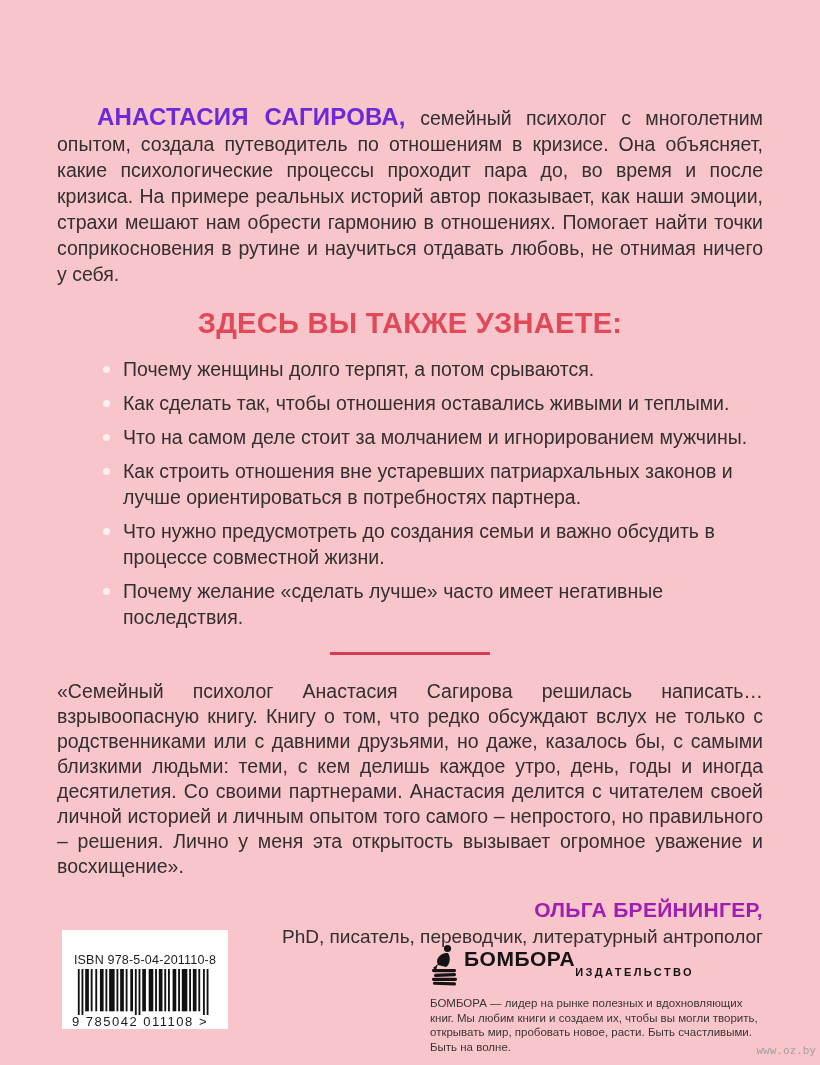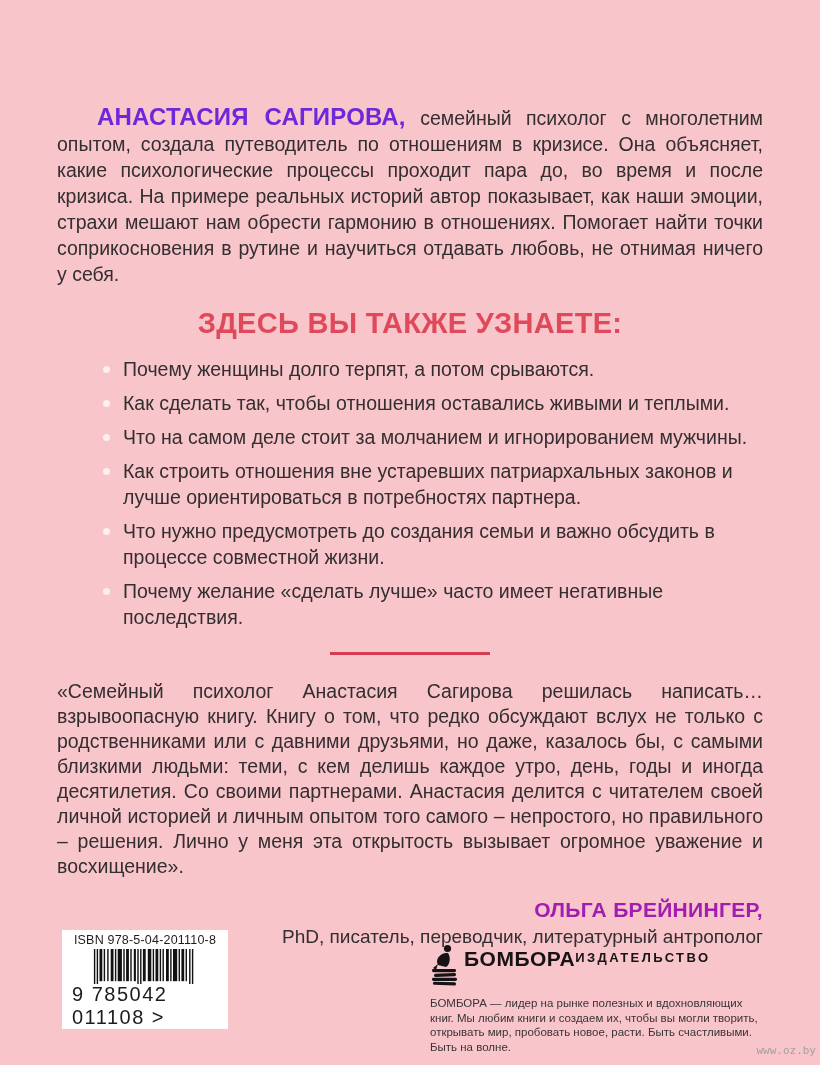--- a/index.html
+++ b/index.html
@@ -55,33 +55,33 @@
     color:#a21caf; font-weight:bold; font-size:21px; letter-spacing:.3px;
   }
   .review-credentials{
     margin-top:4px; text-align:right; font-size:19px;
   }
   .barcode-box{
     position:absolute; left:62px; top:930px; width:166px; height:99px;
     background:#ffffff;
     display:flex; flex-direction:column; align-items:center;
   }
-  .isbn-text{ font-size:12.5px; margin-top:3px; letter-spacing:.2px; color:#1c1c1c;}
+  .isbn-text{ font-size:12.5px; margin-top:23px; letter-spacing:.2px; color:#1c1c1c;}
   .barcode-bars{ margin-top:2px; }
   .barcode-digits{
-    font-size:20px; letter-spacing:1.5px; color:#1c1c1c; margin-top:-1px;
+    font-size:13px; letter-spacing:1.5px; color:#1c1c1c; margin-top:-1px;
     align-self:flex-start; padding-left:10px;
   }
   .publisher{
     position:absolute; left:430px; top:944px; width:336px;
   }
   .publisher-logo-row{ display:flex; align-items:flex-start; gap:6px; }
   .publisher-names{ display:flex; flex-direction:row; margin-top:4px;}
   .publisher-name{ font-size:21px; font-weight:bold; color:#161314; letter-spacing:.5px; line-height:22px;}
-  .publisher-subtitle{ font-size:13px; font-weight:bold; color:#161314; letter-spacing:2.4px; margin-top:2px;}
+  .publisher-subtitle{ font-size:11px; font-weight:bold; color:#161314; letter-spacing:2.4px; margin-top:18px;}
   .publisher-blurb{
     margin-top:10px; font-size:11.5px; line-height:14.5px; color:#3a3436;
   }
   .watermark{
     position:absolute; right:4px; bottom:8px;
     font-family:"DejaVu Sans Mono", monospace;
     font-size:11px; color:#a69fa2;
   }
 </style>
 </head>

